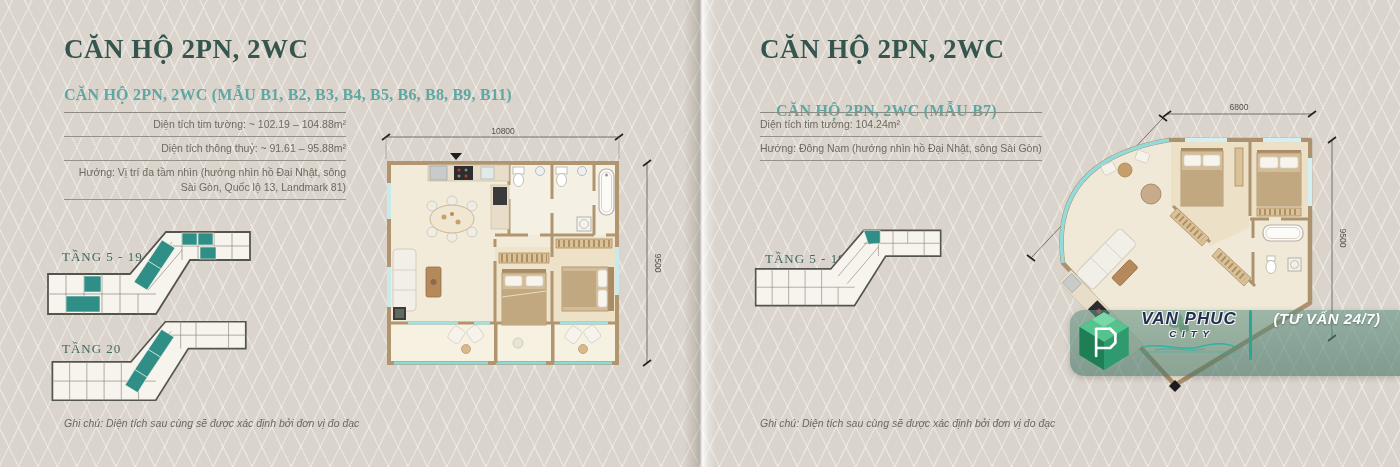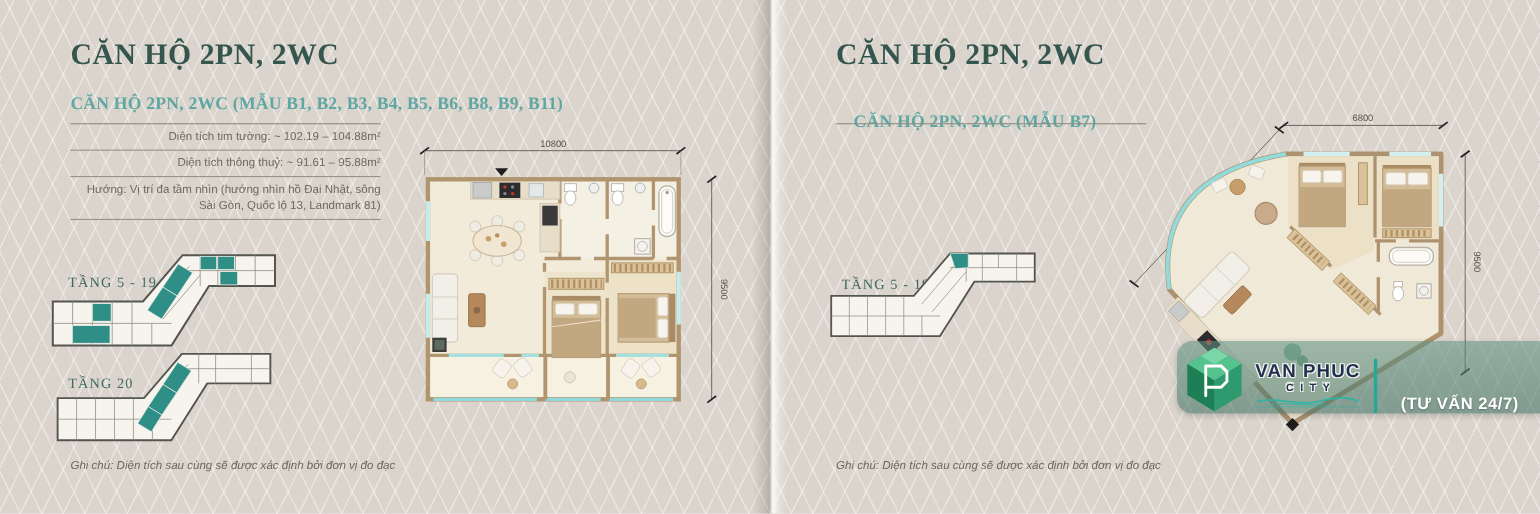--- a/index.html
+++ b/index.html
@@ -32,21 +32,21 @@
   .note{ font-size:10.5px; font-style:italic; color:#6b675f; }
   .floor-label{
     font-family:"Liberation Serif", serif; font-size:13px; color:#40685f;
     letter-spacing:1px; white-space:nowrap;
   }
   .badge{
     position:absolute; left:1070px; top:310px; width:330px; height:66px; z-index:20;
     border-radius:14px 0 0 14px; box-sizing:border-box;
     background:linear-gradient(180deg, rgba(96,145,130,0.58), rgba(66,113,99,0.58));
     box-shadow:0 2px 6px rgba(0,0,0,0.18);
-    display:flex; align-items:flex-end; padding:0 8px 0 6px;
+    display:flex; align-items:flex-start; padding:0 8px 0 6px;font-style:italic;
   }
   .brand-block{ margin-left:5px; width:104px; text-align:center; }
   .brand-name{
     font-size:17px; font-weight:700; color:#22304f; letter-spacing:1px; line-height:1.05;
     text-shadow:-1px -1px 0 #f2f3f1, 1px -1px 0 #f2f3f1, -1px 1px 0 #f2f3f1, 1px 1px 0 #f2f3f1;
     white-space:nowrap;
   }
   .brand-city{
     font-size:9.5px; font-weight:700; color:#22304f; letter-spacing:6px; margin-left:6px; line-height:1.2;
     text-shadow:-1px -1px 0 #f2f3f1, 1px -1px 0 #f2f3f1, -1px 1px 0 #f2f3f1, 1px 1px 0 #f2f3f1;
@@ -264,20 +264,22 @@
     </svg>
 
     <p class="abs note" style="left:64px; top:417px; margin:0;">Ghi chú: Diện tích sau cùng sẽ được xác định bởi đơn vị đo đạc</p>
   </section>
 
   <section>
     <h1 class="abs title" style="left:760px; top:34px; margin:0;">CĂN HỘ 2PN, 2WC</h1>
     <h2 class="abs subtitle" style="left:760px; top:86px; margin:16px;">CĂN HỘ 2PN, 2WC (MẪU B7)</h2>
 
     <div class="abs specs" style="left:760px; top:112px;">
+      <div class="spec-row">Diện tích tim tường: 104.24m²</div>
+      <div class="spec-row">Hướng: Đông Nam (hướng nhìn hồ Đại Nhật, sông Sài Gòn)</div>
     </div>
 
     <div class="abs floor-label" style="left:765px; top:251px;">TẦNG 5 - 19</div>
     <svg class="abs" style="left:752px; top:224px;" width="196" height="88" viewBox="0 0 214 94">
       <path d="M4,48 L86,48 L122,6 L206,6 L206,34 L146,34 L112,88 L4,88 Z" fill="#f7f4ee" stroke="#55554f" stroke-width="1.8"></path>
       <g stroke="#8b8880" stroke-width="0.7">
         <line x1="122" y1="20" x2="206" y2="20"></line>
           <line x1="138" y1="6" x2="138" y2="34"></line>
         <line x1="154" y1="6" x2="154" y2="34"></line>
           <line x1="170" y1="6" x2="170" y2="20"></line>

